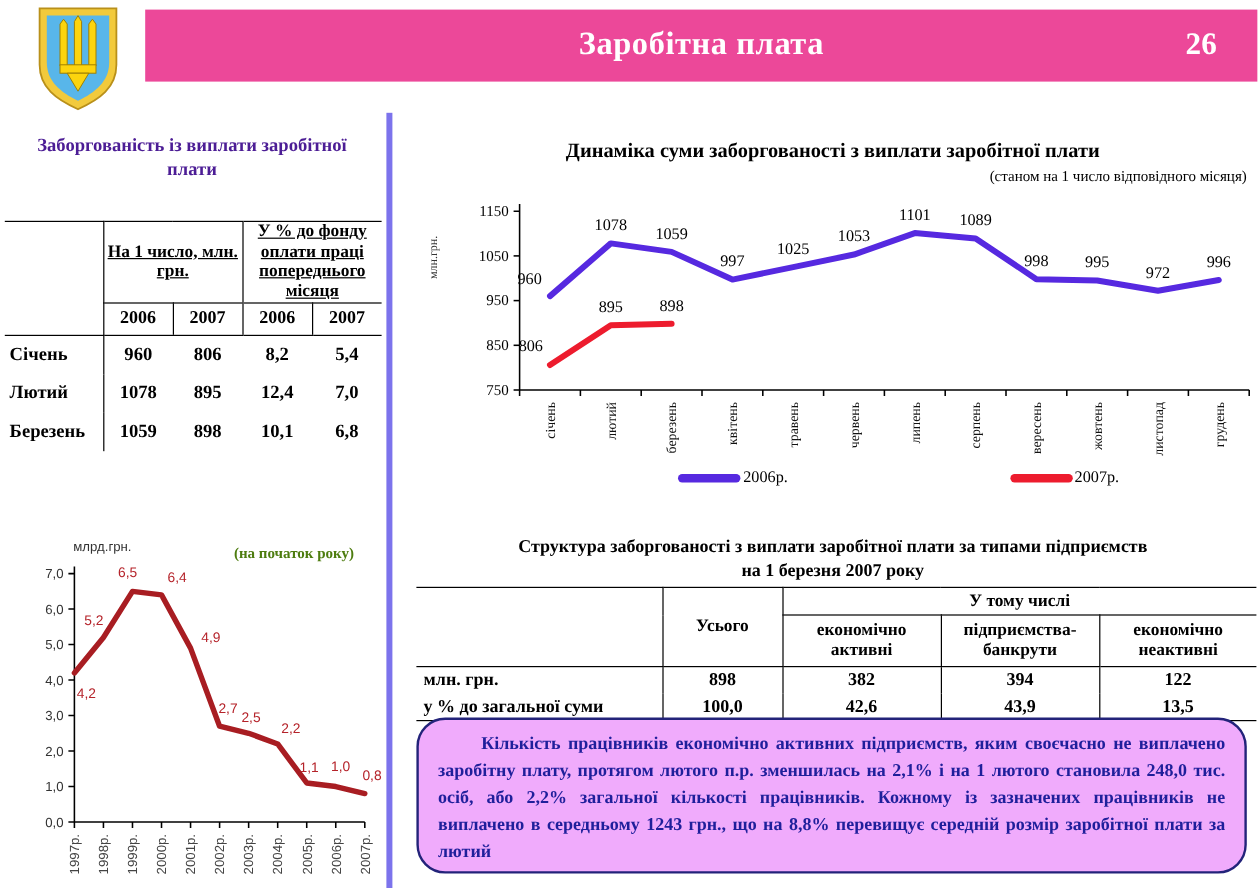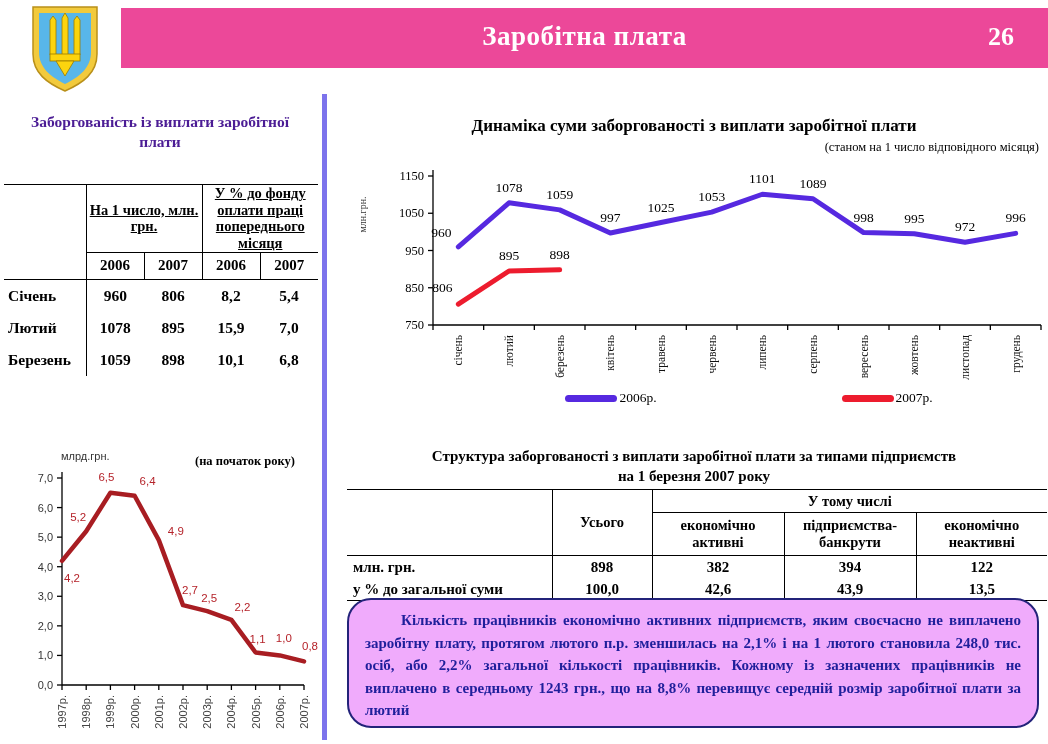--- a/index.html
+++ b/index.html
@@ -28,21 +28,21 @@
   #left-table .yr{font-size:15px;height:26px;border-bottom:1.5px solid #000;}
   #left-table td{font-size:15.5px;height:32px;}
   #left-table td.month{text-align:left;padding-left:4px;border-right:1.5px solid #000;}
   
   #divider{position:absolute;left:322px;top:94px;width:5px;height:646px;background:#7c73ec;}
   
   #left-chart{position:absolute;left:0;top:430px;width:320px;height:314px;}
   .lc-ylabel{position:absolute;left:16px;top:20px;font-family:"Liberation Sans",sans-serif;
     font-size:11px;color:#333;padding-left:45px;}
   .lc-annot{position:absolute;left:170px;top:24px;width:150px;text-align:center;
-    font-weight:bold;font-size:12.5px;color:#000000;}
+    font-weight:bold;font-size:12.5px;color:#4d7c0f;}
   #right-title{position:absolute;left:347px;top:116px;width:694px;text-align:center;
     font-weight:bold;font-size:17px;color:#000;}
   #right-subtitle{position:absolute;left:347px;top:140px;width:692px;text-align:right;
     font-size:12.5px;color:#000;}
   #right-chart{position:absolute;left:335px;top:158px;width:713px;height:252px;}
   .rc-ylabel{position:absolute;left:1px;top:51px;width:52px;text-align:center;
     transform:rotate(-90deg);font-size:10px;color:#333;}
   #legend{position:absolute;left:335px;top:390px;width:713px;height:16px;display:flex;
     justify-content:center;align-items:center;gap:185px;padding-left:115px;box-sizing:border-box;}
   .legend-item{display:flex;align-items:center;gap:2px;font-size:13.5px;color:#000;}
@@ -118,21 +118,21 @@
     <td class="month">Січень</td>
     <td>960</td>
     <td>806</td>
     <td>8,2</td>
     <td>5,4</td>
   </tr>
   <tr>
     <td class="month">Лютий</td>
     <td>1078</td>
     <td>895</td>
-    <td>15,9</td>
+    <td>12,4</td>
     <td>7,0</td>
   </tr>
   <tr>
     <td class="month">Березень</td>
     <td>1059</td>
     <td>898</td>
     <td>10,1</td>
     <td>6,8</td>
   </tr>
 </tbody>

